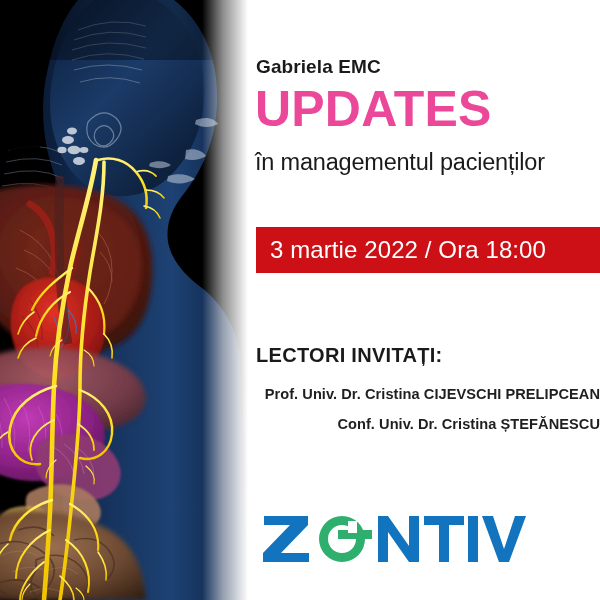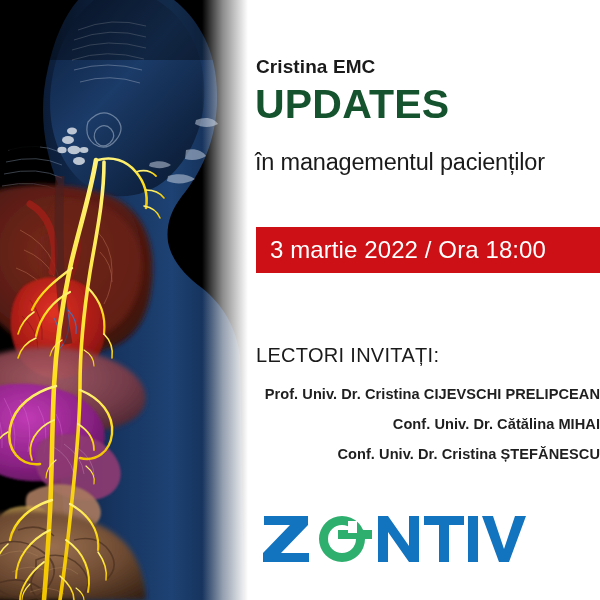--- a/index.html
+++ b/index.html
@@ -56,23 +56,23 @@
     font-weight: 700;
     color: #1a1a1a;
     letter-spacing: 0.1px;
     white-space: nowrap;
   }
 
   .headline {
     position: absolute;
     left: -1px;
     top: 84px;
-    font-size: 41px;
+    font-size: 50px;
     font-weight: 700;
-    color: #14532d;
+    color: #ec4899;
     letter-spacing: 0.2px;
     line-height: 1;
     white-space: nowrap;
   }
 
   .subtitle {
     position: absolute;
     left: -1px;
     top: 148px;
     width: 346px;
@@ -101,21 +101,21 @@
     letter-spacing: 0.1px;
     padding-left: 14px;
     white-space: nowrap;
   }
 
   .lecturers-heading {
     position: absolute;
     left: 0;
     top: 344px;
     font-size: 20px;
-    font-weight: 400;
+    font-weight: 700;
     color: #1a1a1a;
     letter-spacing: 0.3px;
     white-space: nowrap;
     text-align: center;
   }
 
   .lecturers {
     position: absolute;
     left: 0;
     top: 386px;
@@ -368,37 +368,36 @@
 
         <rect x="0" y="0" width="40" height="150" fill="#000000" opacity="0.9"></rect>
         <rect x="0" y="0" width="248" height="60" fill="#000000" opacity="0.35"></rect>
       </g>
     </svg>
     <div class="art-fade"></div>
   </div>
 
   <div class="content">
 
-    <div class="eyebrow">Cristina EMC</div>
+    <div class="eyebrow">Gabriela EMC</div>
 
     <div class="headline">UPDATES</div>
 
     <div class="subtitle">
       <span class="sub-line">în managementul pacienților</span>
     </div>
 
     <div class="date-banner">
       <span class="date-text">3 martie 2022 / Ora 18:00</span>
     </div>
 
     <div class="lecturers-heading">LECTORI INVITAȚI:</div>
 
     <div class="lecturers">
       <div class="lecturer">Prof. Univ. Dr. Cristina CIJEVSCHI PRELIPCEAN</div>
-      <div class="lecturer">Conf. Univ. Dr. Cătălina MIHAI</div>
       <div class="lecturer">Conf. Univ. Dr. Cristina ȘTEFĂNESCU</div>
     </div>
 
     <div class="logo">
       <svg viewBox="0 0 278 54">
         <g fill="#1273bf">
 
           <path d="M2 4 h44 v9 L19 41 h28 v9 H1 v-9 L28 13 H2 z"></path>
         </g>
 

